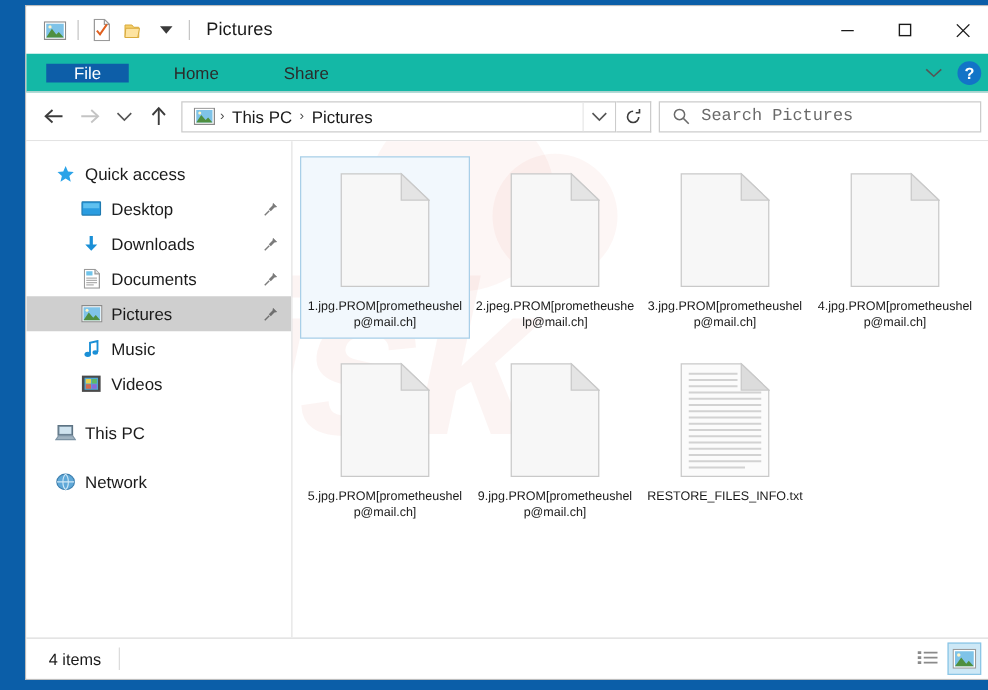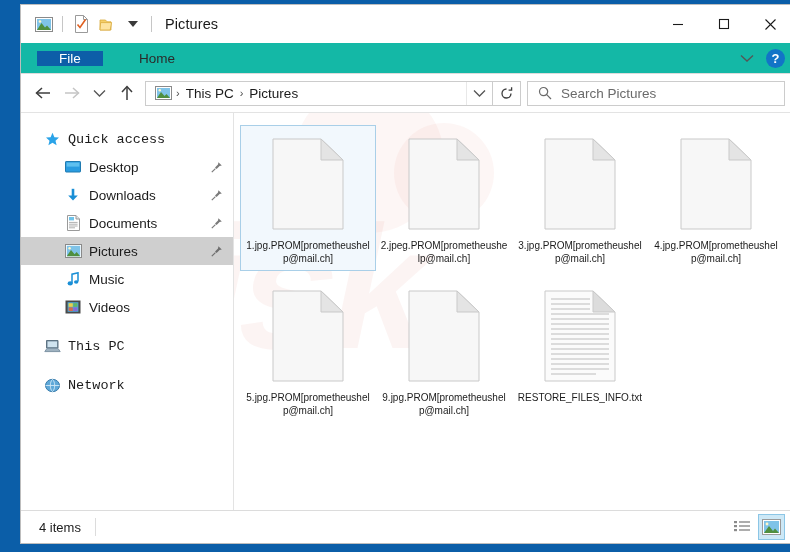--- a/index.html
+++ b/index.html
@@ -125,21 +125,21 @@
   #searchbox {
     width: 258px; height: 25px;
     border: 1px solid #cccccc; background: #fff;
     display: flex; align-items: center;
     margin-left: 6px;
     flex: 0 0 258px;
   }
   #searchbox .mag { margin: 0 9px 0 10px; display: flex; }
   #search-input {
     border: none; outline: none;
-    font-family: Liberation Sans, sans-serif;
+    font-family: Liberation Mono, monospace;
     font-size: 13.5px; color: #555;
     width: 100%; background: transparent;
   }
   #search-input::placeholder { color: #6a6a6a; opacity: 1; }
 
   
   #body {
     flex: 1 1 auto;
     display: flex;
     min-height: 0;
@@ -163,21 +163,21 @@
     white-space: nowrap;
   }
   .nav-item.selected { background: #cfcfcf; }
   .ni-icon {
     width: 18px; height: 18px;
     display: flex; align-items: center; justify-content: center;
     flex: 0 0 18px;
   }
   .ni-label { margin-left: 7px; }
   .ni-pin { margin-left: auto; display: flex; align-items: center; }
-  .lvl0 { padding-left: 22px; font-family: Liberation Mono, monospace; }
+  .lvl0 { padding-left: 22px; }
   .lvl1 { padding-left: 43px; }
   .nav-gap { height: 11px; }
 
   #content {
     flex: 1 1 auto;
     background: #ffffff;
     border-left: 1px solid #e3e3e3;
     position: relative;
     overflow: hidden;
     padding: 12px 0 0 6px;
@@ -311,20 +311,21 @@
           <line x1="1.5" y1="1.5" x2="11.5" y2="11.5" stroke="#1a1a1a" stroke-width="1.1"></line>
           <line x1="11.5" y1="1.5" x2="1.5" y2="11.5" stroke="#1a1a1a" stroke-width="1.1"></line>
         </svg>
       </div>
     </div>
   </div>
 
   <div id="ribbon">
     <div class="tab file">File</div>
     <div class="tab">Home</div>
+    <div class="tab">Share</div>
     <div class="ribbon-right">
       <div style="display:flex;padding:4px;">
         <svg width="14" height="9" viewBox="0 0 14 9">
             <path d="M1 1.5 L7 7 L13 1.5" fill="none" stroke="#555" stroke-width="1.3"></path>
           </svg>
       </div>
       <div class="help-btn">?</div>
     </div>
   </div>
 

